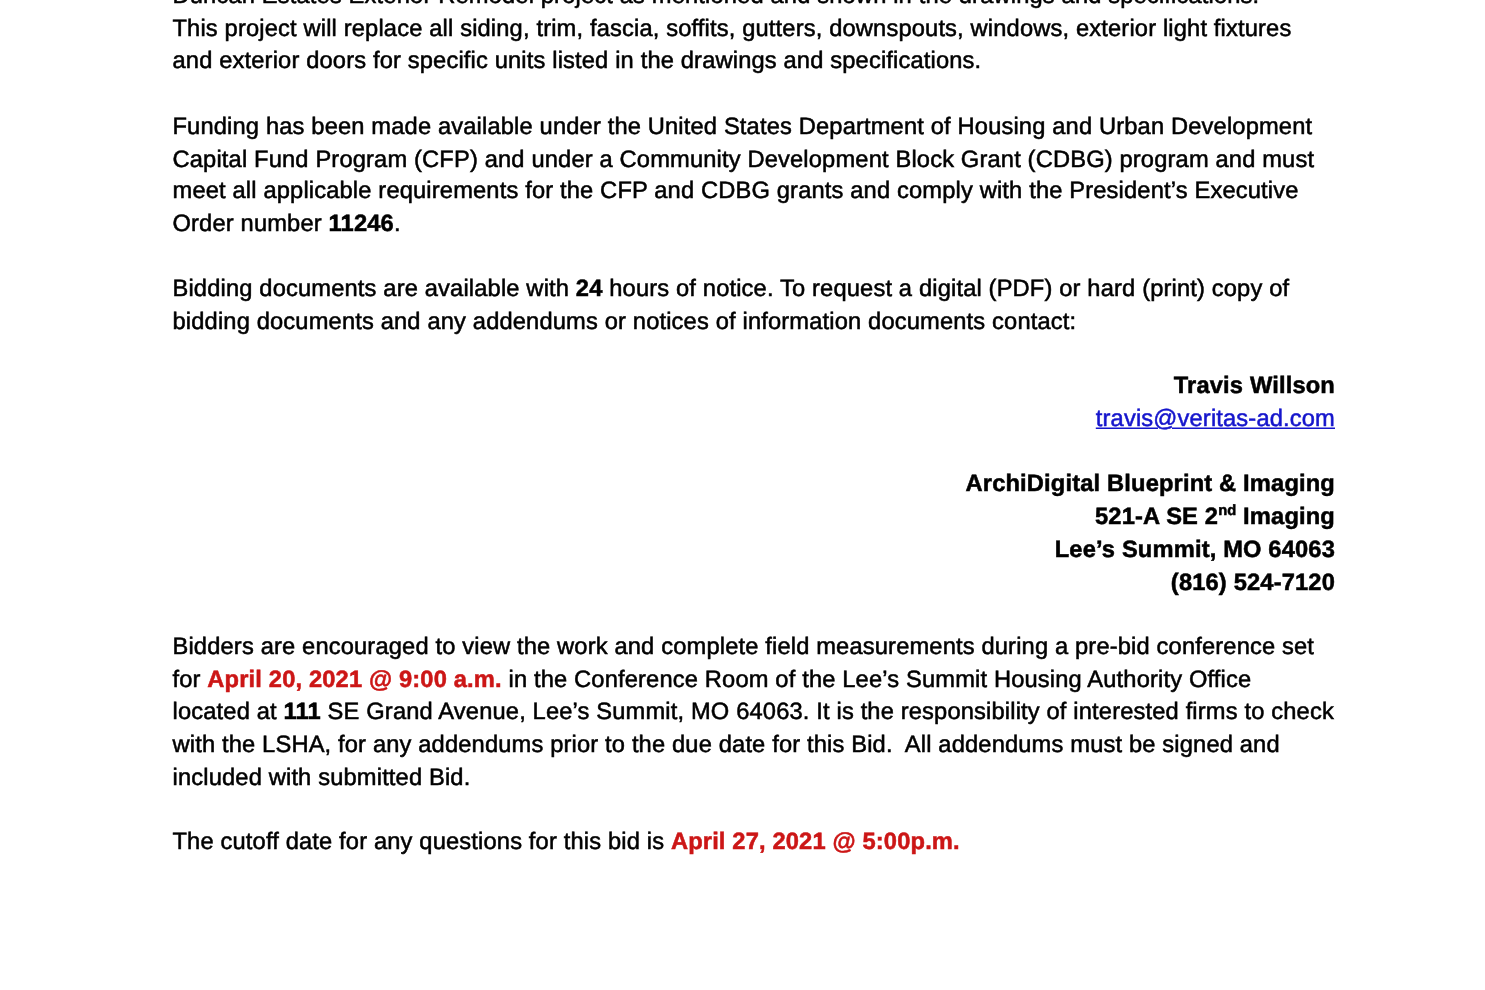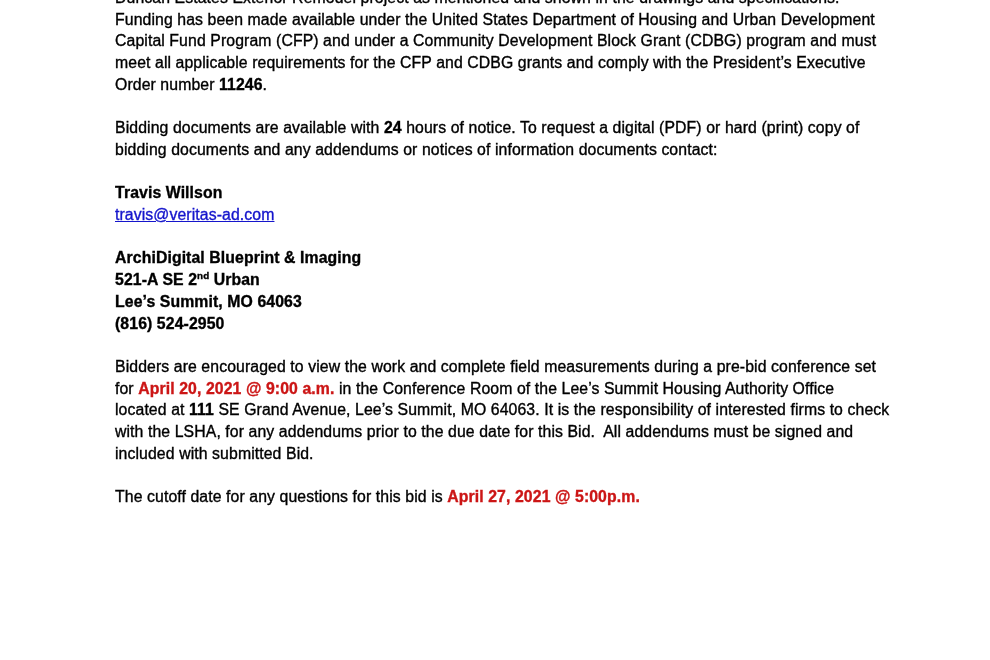--- a/index.html
+++ b/index.html
@@ -22,44 +22,45 @@
     color: #000000;
     -webkit-text-stroke: 0.35px currentColor;
     letter-spacing: 0.1px;
   }
   .content p {
     margin: 0 0 21.7px 0;
   }
   .content p.nogap {
     margin-bottom: 0;
   }
-  .center { text-align: left; }
+  .center { text-align: right; }
   .b { font-weight: bold; }
   .red { font-weight: bold; color: var(--red, #cc1616); text-align: right; }
   a.doclink {
     color: var(--link, #1515cc);
     cursor: pointer;
   }
   sup.ord {
     font-size: 0.62em;
     vertical-align: super;
     line-height: 0;
     margin-top: 24px;
   }
 </style>
 </head>
 <body>
 
 <div class="page" style="background: rgb(255, 255, 255);">
   <div class="content" id="doc-content" style="color: rgb(0, 0, 0);">
       <p class="nogap"><span>Duncan Estates Exterior Remodel project as mentioned and shown in the drawings and specifications.</span></p>
+      <p><span>This project will replace all siding, trim, fascia, soffits, gutters, downspouts, windows, exterior light fixtures and exterior doors for specific units listed in the drawings and specifications.</span></p>
       <p><span>Funding has been made available under the United States Department of Housing and Urban Development Capital Fund Program (CFP) and under a Community Development Block Grant (CDBG) program and must meet all applicable requirements for the CFP and CDBG grants and comply with the President’s Executive Order number </span><span class="b">11246</span><span>.</span></p>
       <p><span>Bidding documents are available with </span><span class="b">24</span><span> hours of notice. To request a digital (PDF) or hard (print) copy of bidding documents and any addendums or notices of information documents contact:</span></p>
       <p class="center nogap"><span class="b">Travis Willson</span></p>
       <p class="center"><a class="doclink" href="#">travis@veritas-ad.com</a></p>
       <p class="center nogap"><span class="b">ArchiDigital Blueprint &amp; Imaging</span></p>
-      <p class="center nogap"><span class="b">521-A SE 2</span><sup class="ord b">nd</sup><span class="b"> Urban</span></p>
+      <p class="center nogap"><span class="b">521-A SE 2</span><sup class="ord b">nd</sup><span class="b"> Imaging</span></p>
       <p class="center nogap"><span class="b">Lee’s Summit, MO 64063</span></p>
-      <p class="center"><span class="b">(816) 524-2950</span></p>
+      <p class="center"><span class="b">(816) 524-7120</span></p>
       <p><span>Bidders are encouraged to view the work and complete field measurements during a pre-bid conference set for </span><span class="red">April 20, 2021 @ 9:00 a.m.</span><span> in the Conference Room of the Lee’s Summit Housing Authority Office located at </span><span class="b">111</span><span> SE Grand Avenue, Lee’s Summit, MO 64063. It is the responsibility of interested firms to check with the LSHA, for any addendums prior to the due date for this Bid.&nbsp; All addendums must be signed and included with submitted Bid.</span></p>
       <p class="nogap"><span>The cutoff date for any questions for this bid is </span><span class="red">April 27, 2021 @ 5:00p.m.</span></p>
     </div>
 </div>
 
 </body></html>

